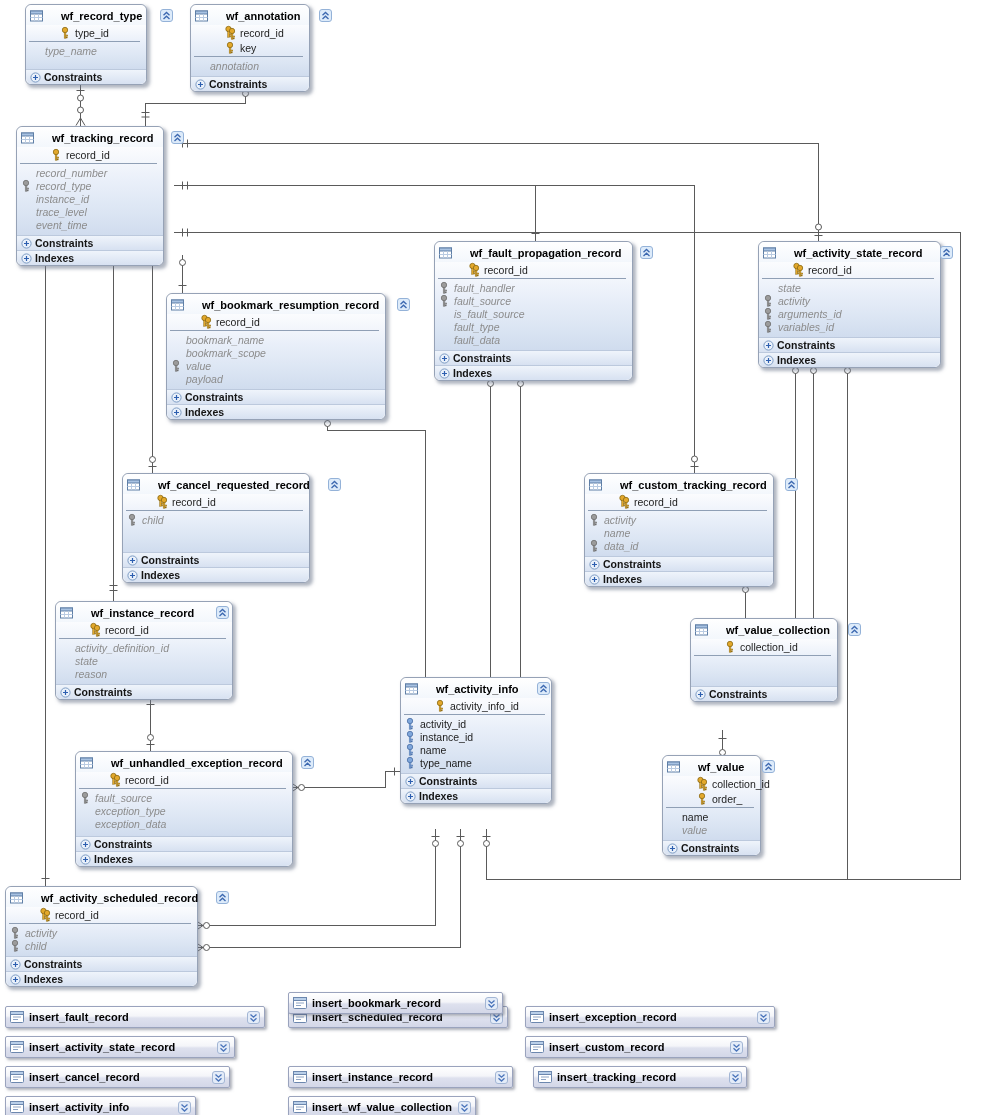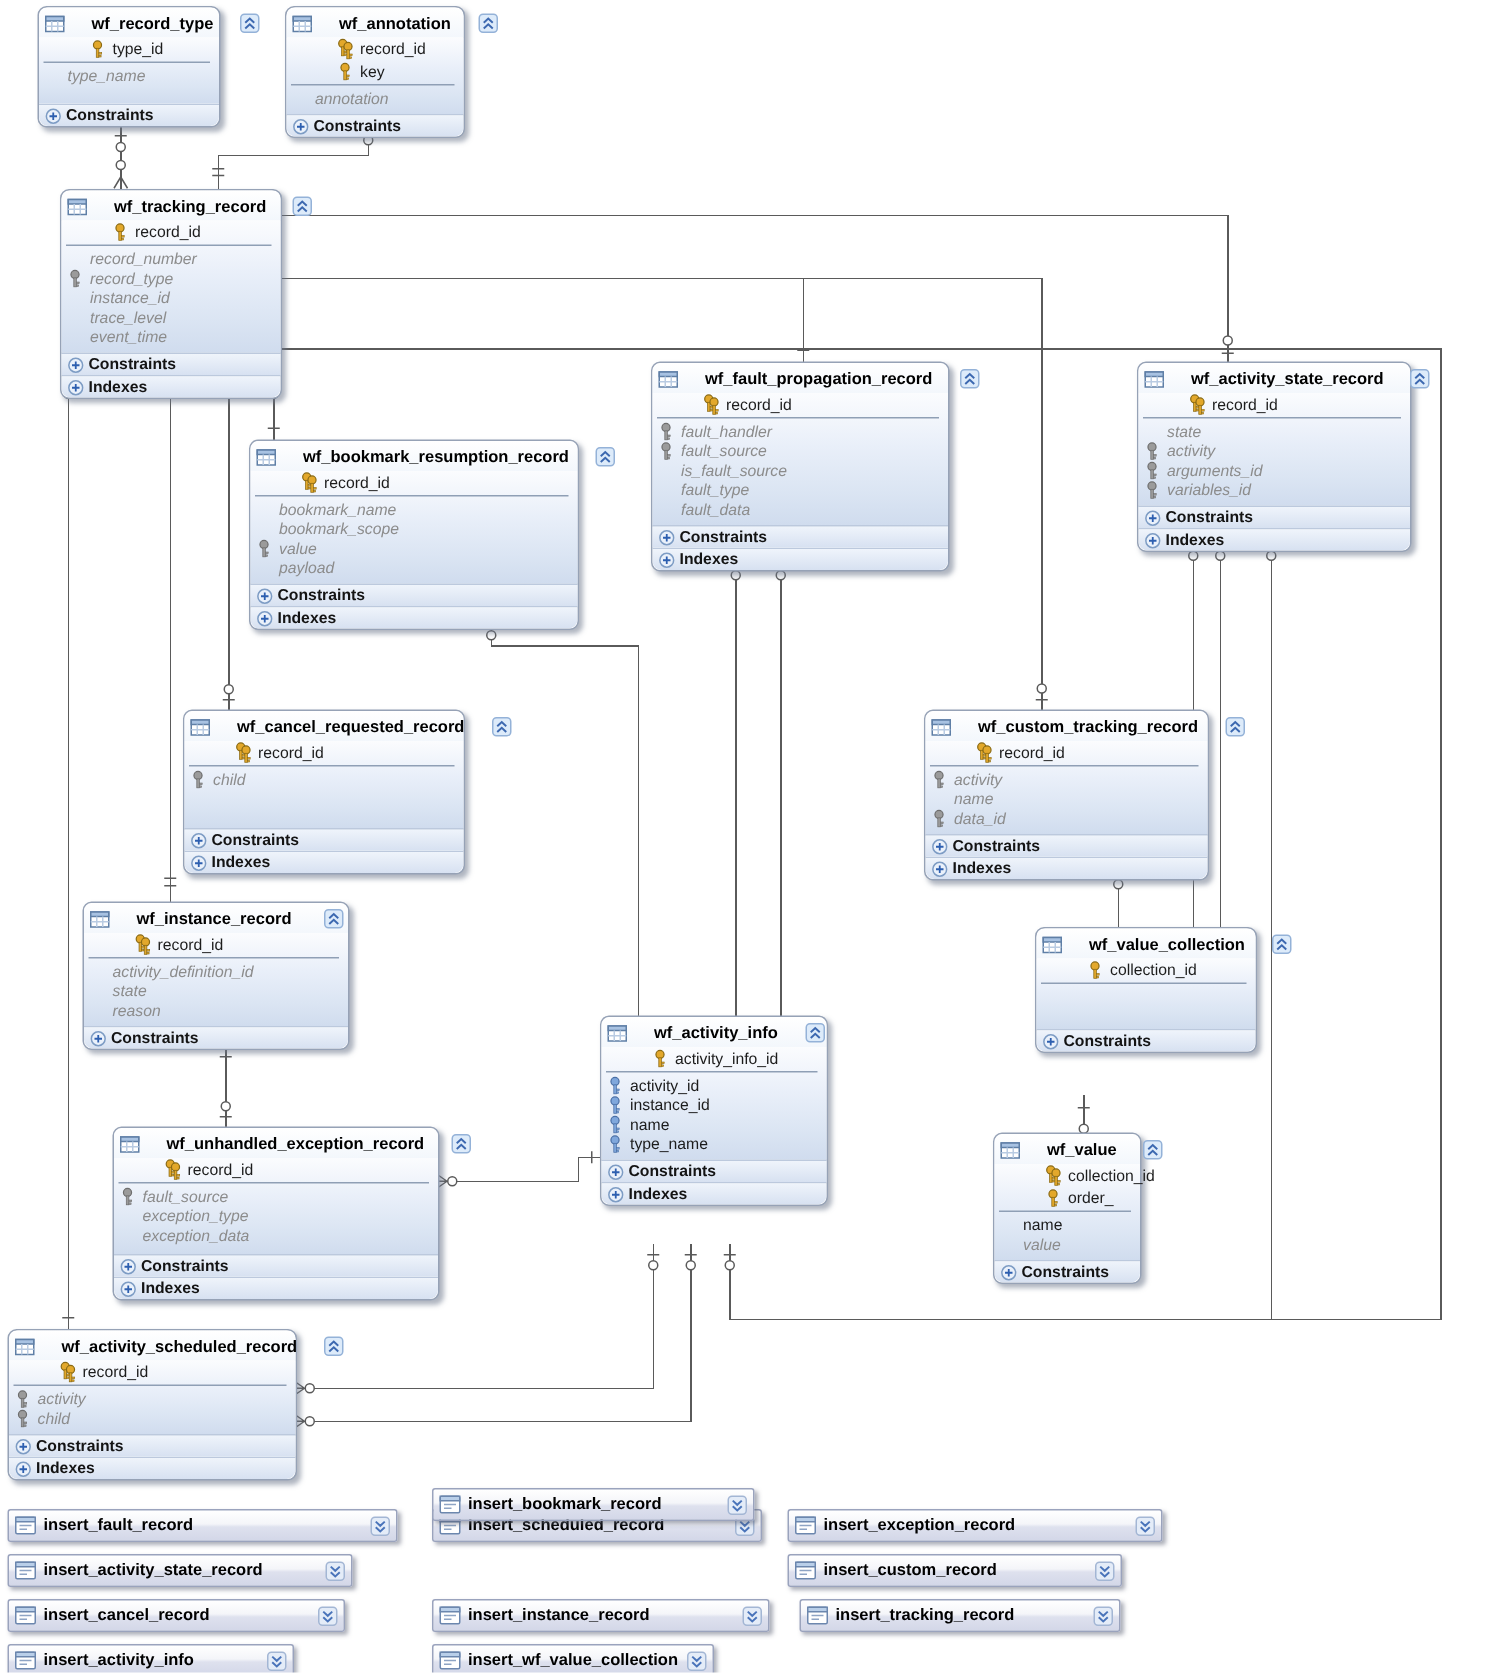--- a/index.html
+++ b/index.html
@@ -246,21 +246,21 @@
         <span class="picon">
           <svg width="11" height="11">
             <circle cx="5.5" cy="5.5" r="4.6" fill="#eaf1fb" stroke="#7d9cc4"></circle>
             <path d="M5.5,3 V8 M3,5.5 H8" stroke="#2d5fb0" stroke-width="1.2" fill="none"></path>
           </svg>
         </span>
         <span class="cfoot">Constraints</span>
       </div>
     </div>
   </div>
-<div class="table" style="left:40px;top:126px;width:146px">
+<div class="table" style="left:16px;top:126px;width:146px">
     <div class="thead">
       <span class="ticon">
         <svg width="13" height="12">
           <rect x="0.5" y="1" width="12" height="10" fill="#fff" stroke="#5f7fa6"></rect>
           <rect x="0.5" y="1" width="12" height="3" fill="#a8c2e2" stroke="#5f7fa6"></rect>
           <path d="M4.5,4 V11 M8.5,4 V11 M0.5,7.5 H12.5" stroke="#b9cbe2" fill="none"></path>
         </svg>
       </span>
       <span class="ttitle">wf_tracking_record</span>
       <span class="collapse">
@@ -693,21 +693,21 @@
         <span class="picon">
           <svg width="11" height="11">
             <circle cx="5.5" cy="5.5" r="4.6" fill="#eaf1fb" stroke="#7d9cc4"></circle>
             <path d="M5.5,3 V8 M3,5.5 H8" stroke="#2d5fb0" stroke-width="1.2" fill="none"></path>
           </svg>
         </span>
         <span class="cfoot">Indexes</span>
       </div>
     </div>
   </div>
-<div class="table" style="left:616px;top:473px;width:188px">
+<div class="table" style="left:584px;top:473px;width:188px">
     <div class="thead">
       <span class="ticon">
         <svg width="13" height="12">
           <rect x="0.5" y="1" width="12" height="10" fill="#fff" stroke="#5f7fa6"></rect>
           <rect x="0.5" y="1" width="12" height="3" fill="#a8c2e2" stroke="#5f7fa6"></rect>
           <path d="M4.5,4 V11 M8.5,4 V11 M0.5,7.5 H12.5" stroke="#b9cbe2" fill="none"></path>
         </svg>
       </span>
       <span class="ttitle">wf_custom_tracking_record</span>
       <span class="collapse">

